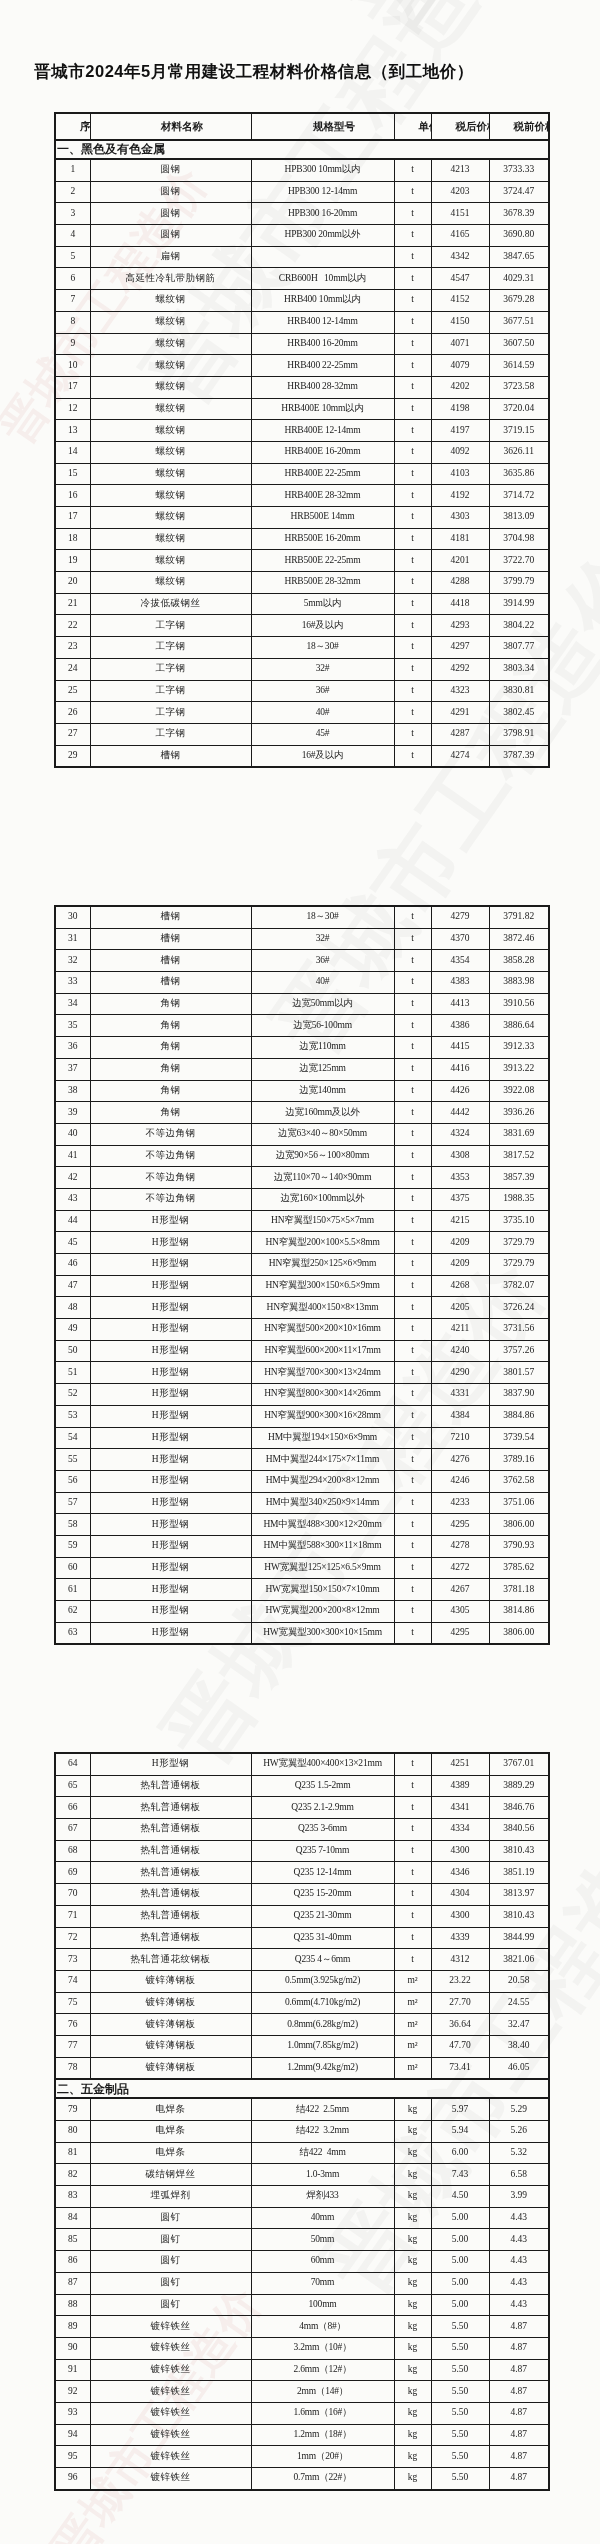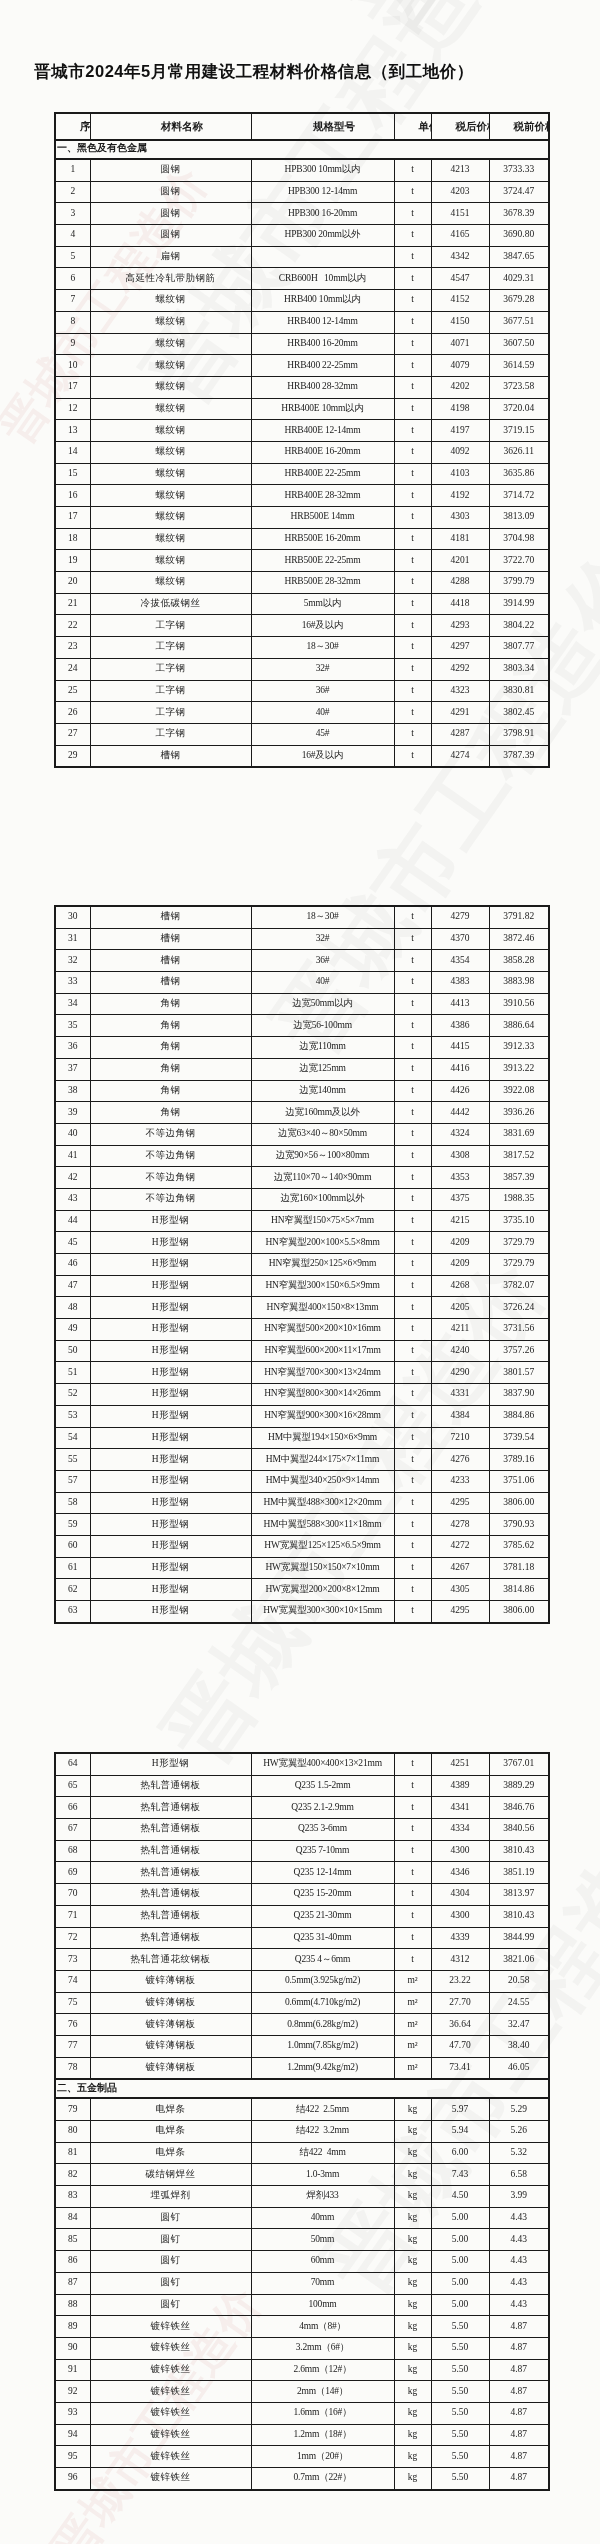--- a/index.html
+++ b/index.html
@@ -27,23 +27,23 @@
     font-size:9.5px;line-height:1.05;color:#1b1b1b;
   }
   table.price thead th{
     height:25px;font-weight:bold;font-size:10.5px;
     border-bottom:2px solid #1a1a1a;
     font-family:"Liberation Sans","DejaVu Sans",sans-serif;
     padding-left:24px;
   }
   tr.r-item td{height:20.7px;}
   tr.r-section td{
-    height:17px;text-align:left;font-weight:bold;font-size:10px;
+    height:17px;text-align:left;font-weight:bold;font-size:12px;
     border-top:2px solid #1a1a1a;border-bottom:2px solid #1a1a1a;
-    font-family:Liberation Mono, monospace;
+    font-family:Liberation Sans, sans-serif;
   }
   td.c-spec{font-size:9px;letter-spacing:-0.2px;}
   td.c-name{font-size:9.5px;letter-spacing:0.5px;}
   .wm{
     position:absolute;pointer-events:none;white-space:nowrap;
     font-family:"Liberation Sans","DejaVu Sans",sans-serif;font-weight:bold;
     color:rgba(110,110,110,0.055);font-size:84px;
     transform:rotate(-55deg);transform-origin:left top;
   }
   .wm-red{color:rgba(190,70,70,0.07);font-size:46px;}
@@ -526,20 +526,28 @@
           </tr>
           <tr class="r-item">
             <td class="c-no">55</td>
             <td class="c-name">H形型钢</td>
             <td class="c-spec">HM中翼型244×175×7×11mm</td>
             <td class="c-unit">t</td>
             <td class="c-aft">4276</td>
             <td class="c-bef">3789.16</td>
           </tr>
           <tr class="r-item">
+            <td class="c-no">56</td>
+            <td class="c-name">H形型钢</td>
+            <td class="c-spec">HM中翼型294×200×8×12mm</td>
+            <td class="c-unit">t</td>
+            <td class="c-aft">4246</td>
+            <td class="c-bef">3762.58</td>
+          </tr>
+          <tr class="r-item">
             <td class="c-no">57</td>
             <td class="c-name">H形型钢</td>
             <td class="c-spec">HM中翼型340×250×9×14mm</td>
             <td class="c-unit">t</td>
             <td class="c-aft">4233</td>
             <td class="c-bef">3751.06</td>
           </tr>
           <tr class="r-item">
             <td class="c-no">58</td>
             <td class="c-name">H形型钢</td>
@@ -809,21 +817,21 @@
             <td class="c-no">89</td>
             <td class="c-name">镀锌铁丝</td>
             <td class="c-spec">4mm（8#）</td>
             <td class="c-unit">kg</td>
             <td class="c-aft">5.50</td>
             <td class="c-bef">4.87</td>
           </tr>
           <tr class="r-item">
             <td class="c-no">90</td>
             <td class="c-name">镀锌铁丝</td>
-            <td class="c-spec">3.2mm（6#）</td>
+            <td class="c-spec">3.2mm（10#）</td>
             <td class="c-unit">kg</td>
             <td class="c-aft">5.50</td>
             <td class="c-bef">4.87</td>
           </tr>
           <tr class="r-item">
             <td class="c-no">91</td>
             <td class="c-name">镀锌铁丝</td>
             <td class="c-spec">2.6mm（12#）</td>
             <td class="c-unit">kg</td>
             <td class="c-aft">5.50</td>

